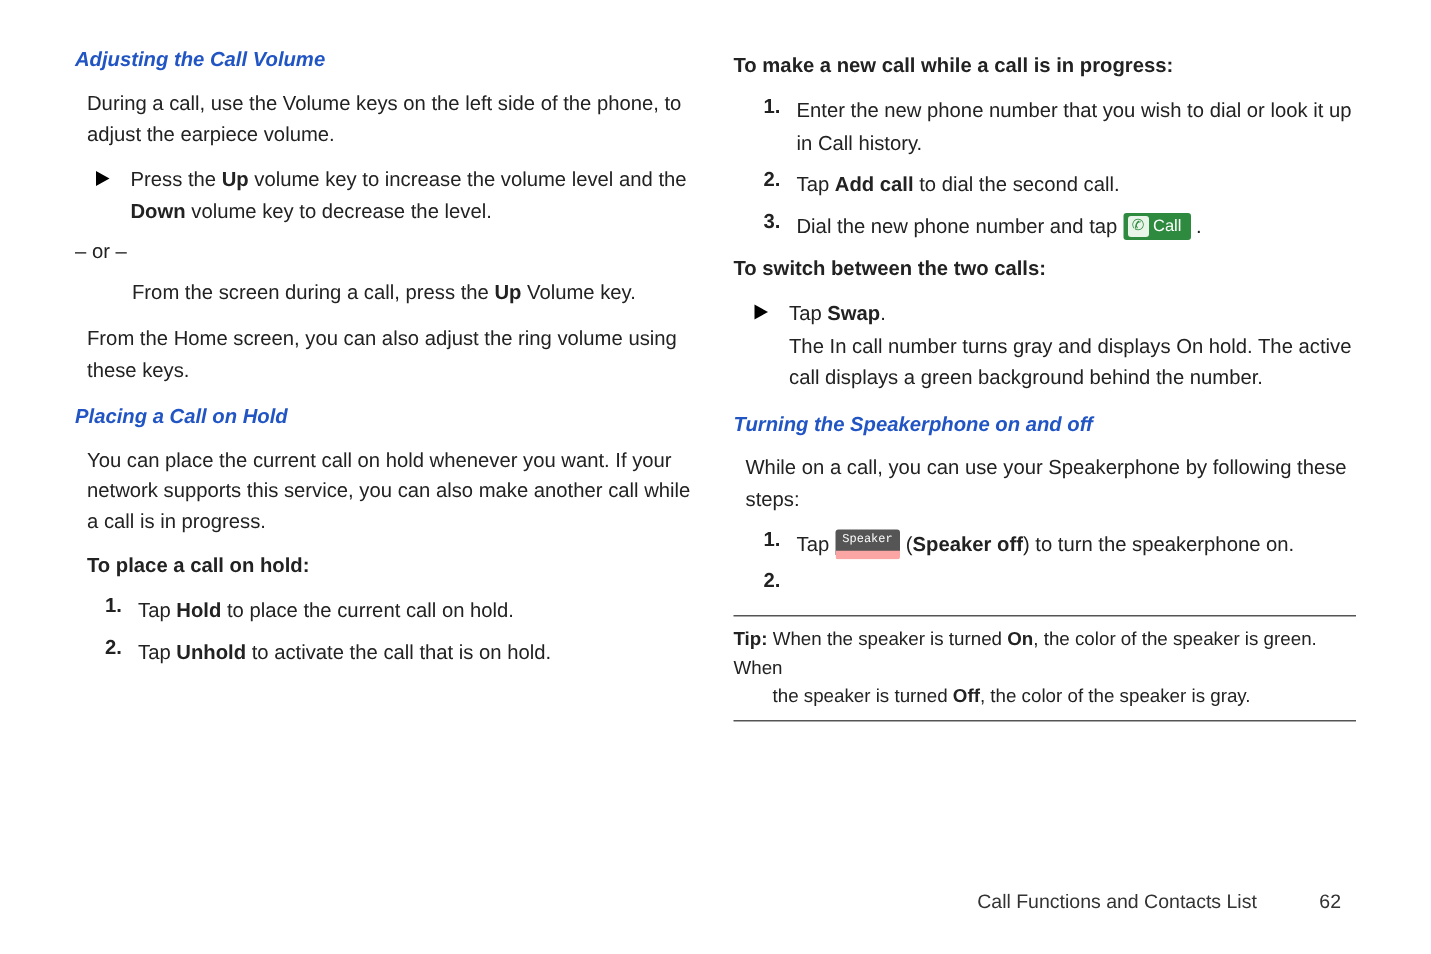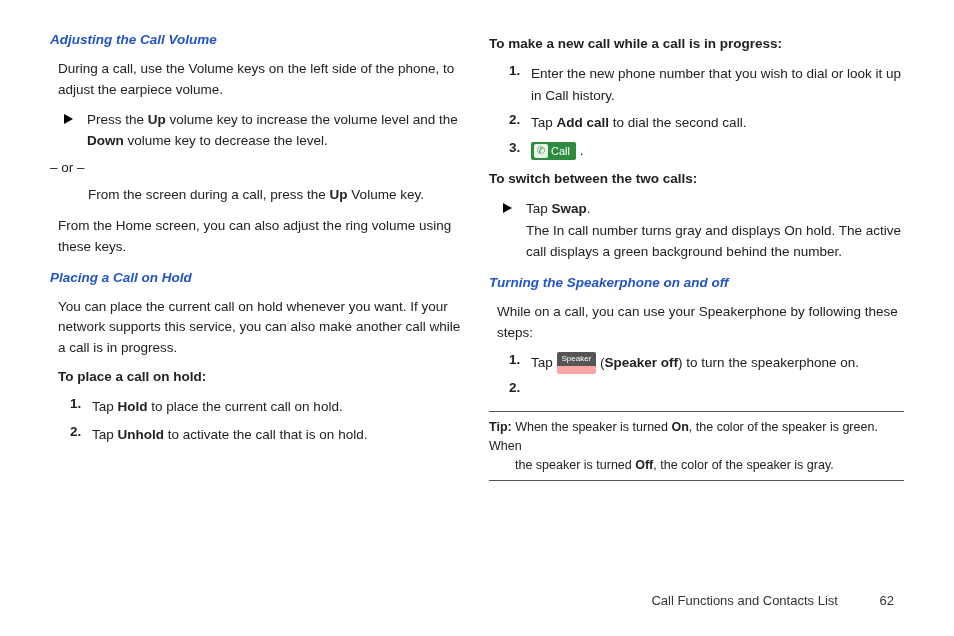--- a/index.html
+++ b/index.html
@@ -67,21 +67,22 @@
   }
   .speaker-btn {
     display: inline-block;
     background: #555;
     color: #fff;
     font-size: 8px;
     padding: 3px 5px;
     border-radius: 2px;
     vertical-align: middle;
     line-height: 1;
-    border-bottom: 8px solid #fca5a5;
+    border-bottom: 6px solid #fca5a5;
+    font-family: Liberation Mono, monospace;
   }
   .hr { border: none; border-top: 1px solid #555; margin: 16px 0 6px 0; }
   .tip-block { font-size: 12.5px; line-height: 1.5; padding-left: 0; }
   .tip-block .tip-indent { padding-left: 26px; display: block; }
   .footer {
     position: absolute;
     bottom: 28px;
     right: 60px;
     font-size: 13px;
     color: #333;
@@ -149,21 +150,21 @@
     <div class="bullet-row">
       <span class="num">2.</span>
       <span class="num-text">
         <span>Tap </span><strong>Add call</strong><span> to dial the second call.</span>
       </span>
     </div>
 
     <div class="bullet-row">
       <span class="num">3.</span>
       <span class="num-text">
-        <span class="call-btn">
+        <span>Dial the new phone number and tap </span><span class="call-btn">
             <span class="phone-ico">✆</span>
             <span>Call</span>
           </span><span> .</span>
       </span>
     </div>
 
     <p class="bold-lead" style="margin-top:8px">To switch between the two calls:</p>
 
     <div class="bullet-row">
       <span class="bullet-tri"></span>

